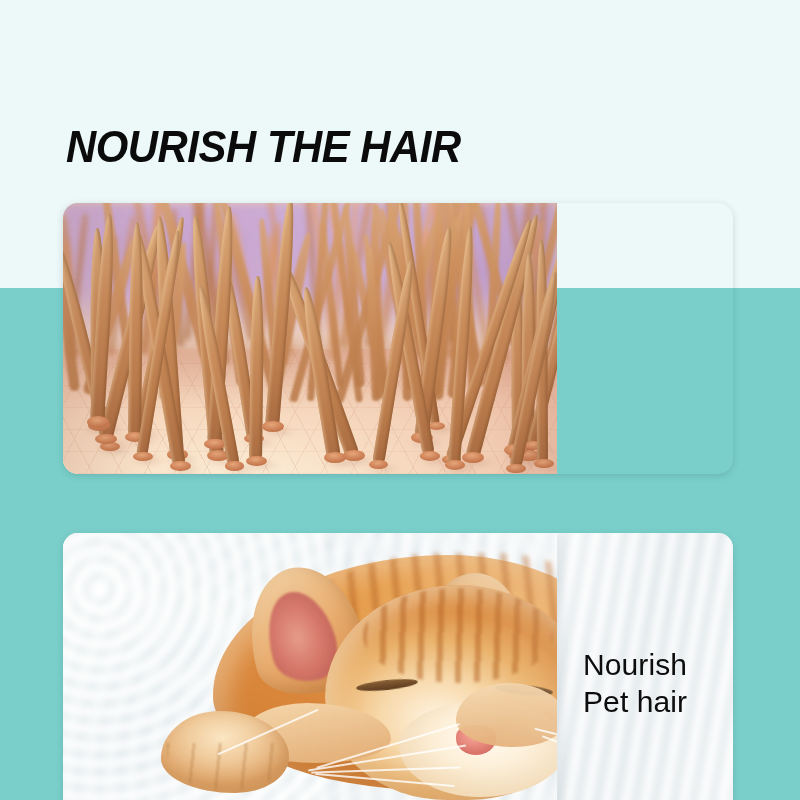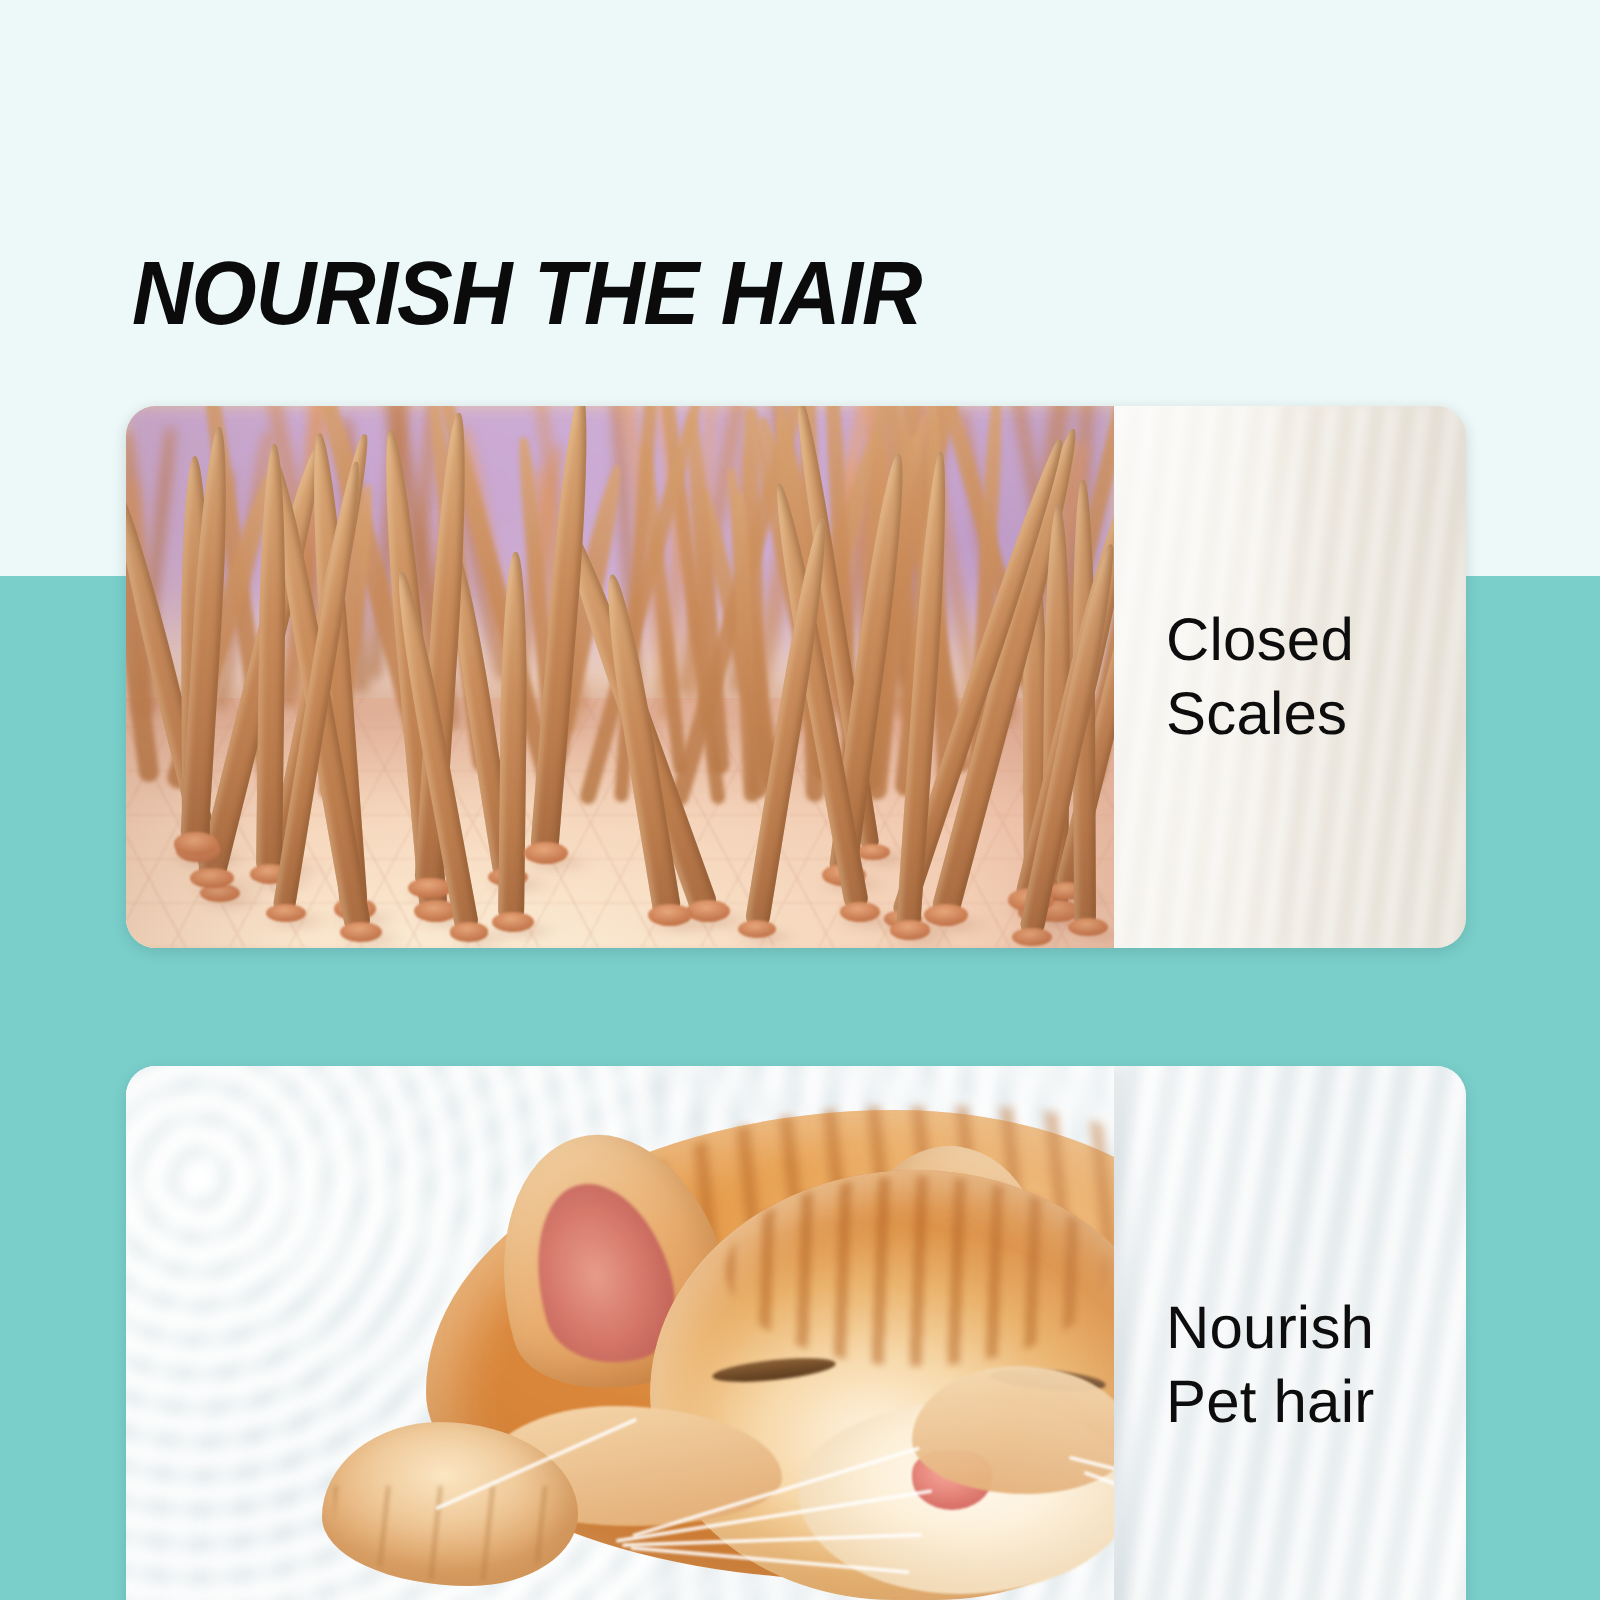--- a/index.html
+++ b/index.html
@@ -473,25 +473,20 @@
             <div class="follicle" style="left: 440.85px; bottom: 17.8683px; width: 22.781px; height: 11.8248px; background: radial-gradient(60% 60% at 45% 35%, rgb(232, 168, 124), rgb(201, 120, 76));"></div>
             <div class="follicle" style="left: 429.85px; bottom: 13.8683px; width: 54.781px; height: 9px; background: radial-gradient(50% 50%, rgba(165, 104, 74, 0.42), rgba(165, 104, 74, 0) 70%); filter: blur(3px);"></div>
             <div class="hair" style="left: 445.963px; width: 11.7981px; height: 200.495px; bottom: 6.00321px; transform: rotate(11.6558deg); background: linear-gradient(rgb(220, 171, 122) 0%, rgb(201, 140, 91) 40%, rgb(187, 124, 76) 75%, rgb(169, 108, 65) 100%); box-shadow: rgba(120, 70, 35, 0.45) -2px 0px 3px inset, rgba(255, 228, 190, 0.35) 2px 0px 3px inset;"></div>
             <div class="follicle" style="left: 442.963px; bottom: 1.00321px; width: 19.7981px; height: 9.43845px; background: radial-gradient(60% 60% at 45% 35%, rgb(232, 168, 124), rgb(201, 120, 76));"></div>
             <div class="follicle" style="left: 431.963px; bottom: 0px; width: 51.7981px; height: 9px; background: radial-gradient(50% 50%, rgba(165, 104, 74, 0.42), rgba(165, 104, 74, 0) 70%); filter: blur(3px);"></div>
           </div>
         <div class="scalp-vignette"></div>
       </div>
     </div>
 
-    <div class="card-caption">
-      <div class="panel-warm"></div>
-      <div class="caption-text">Closed
-Scales</div>
-    </div>
 
   </div>
 
   <div class="card" id="card-pet">
 
     <div class="card-photo">
       <div class="kitten-scene">
         <div class="blanket"></div>
         <div class="blanket-tufts"></div>
         <div class="blanket-ripples"></div>

